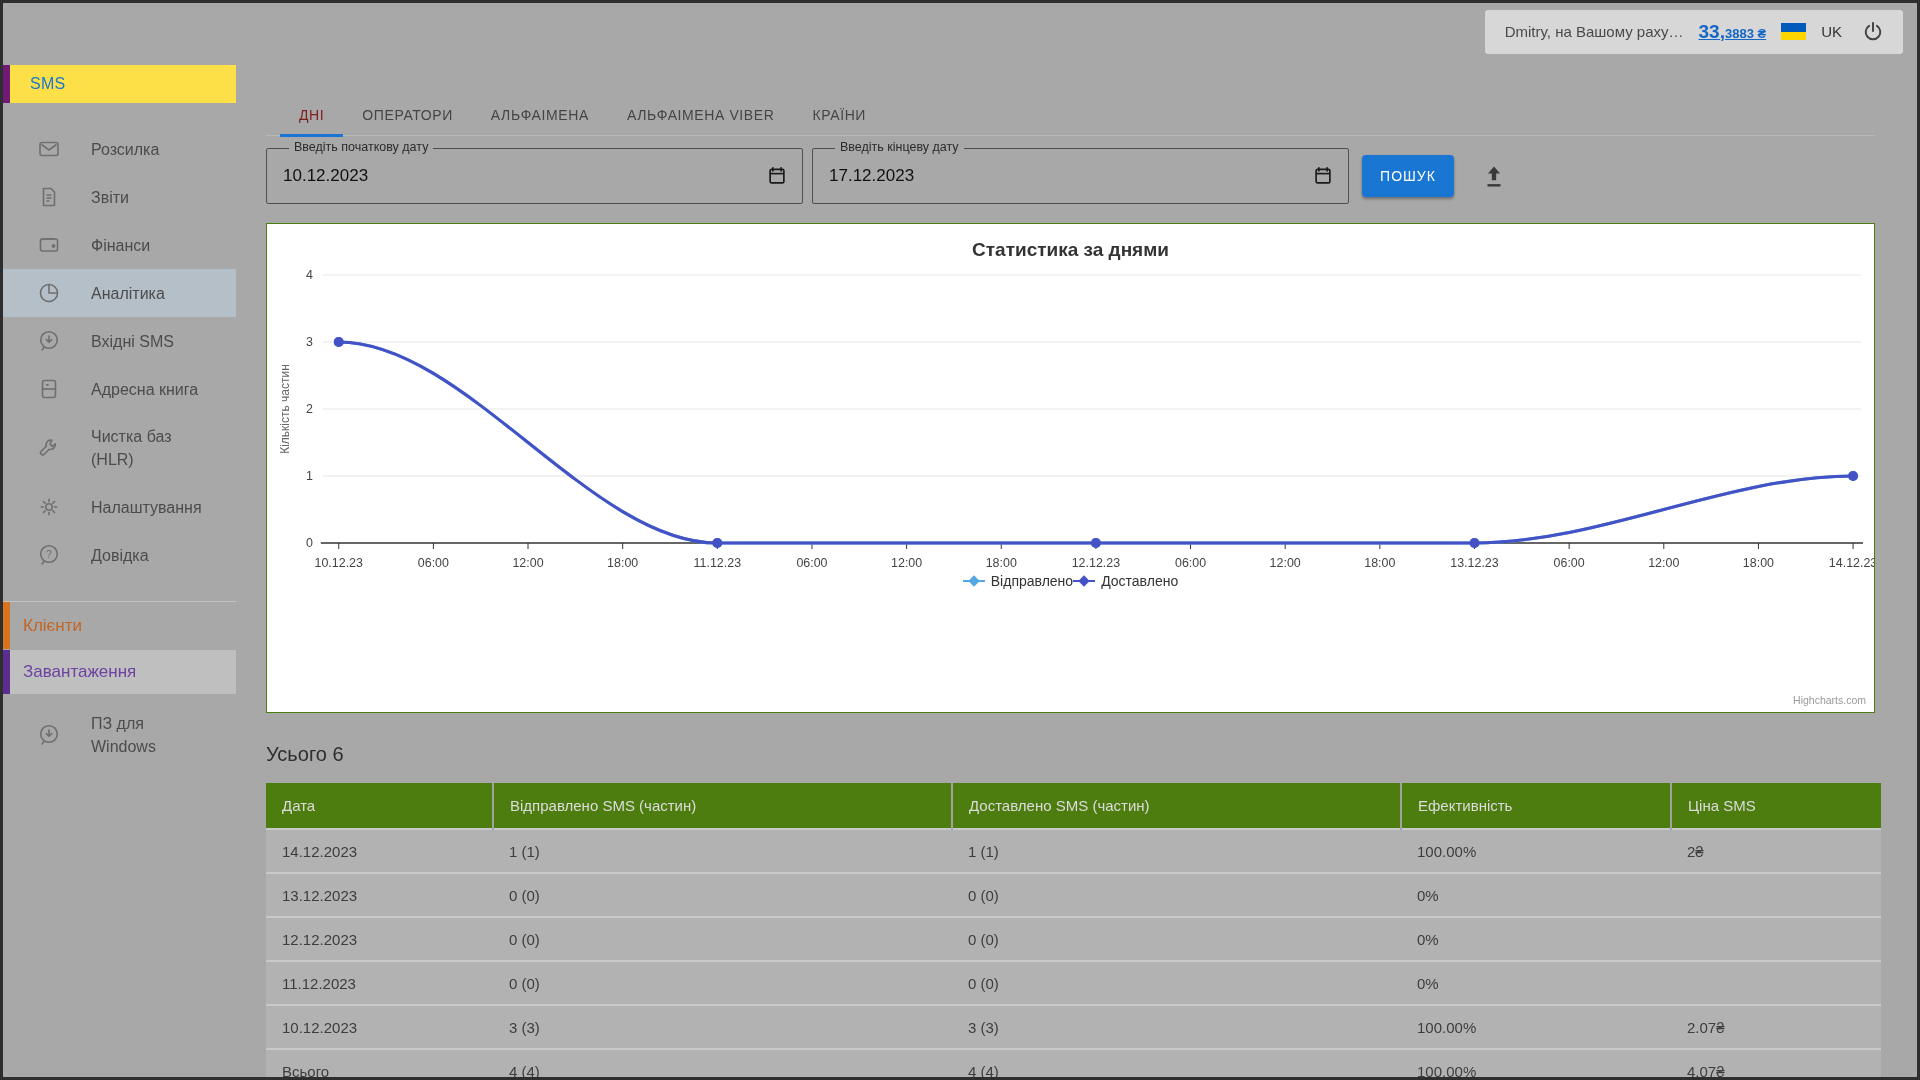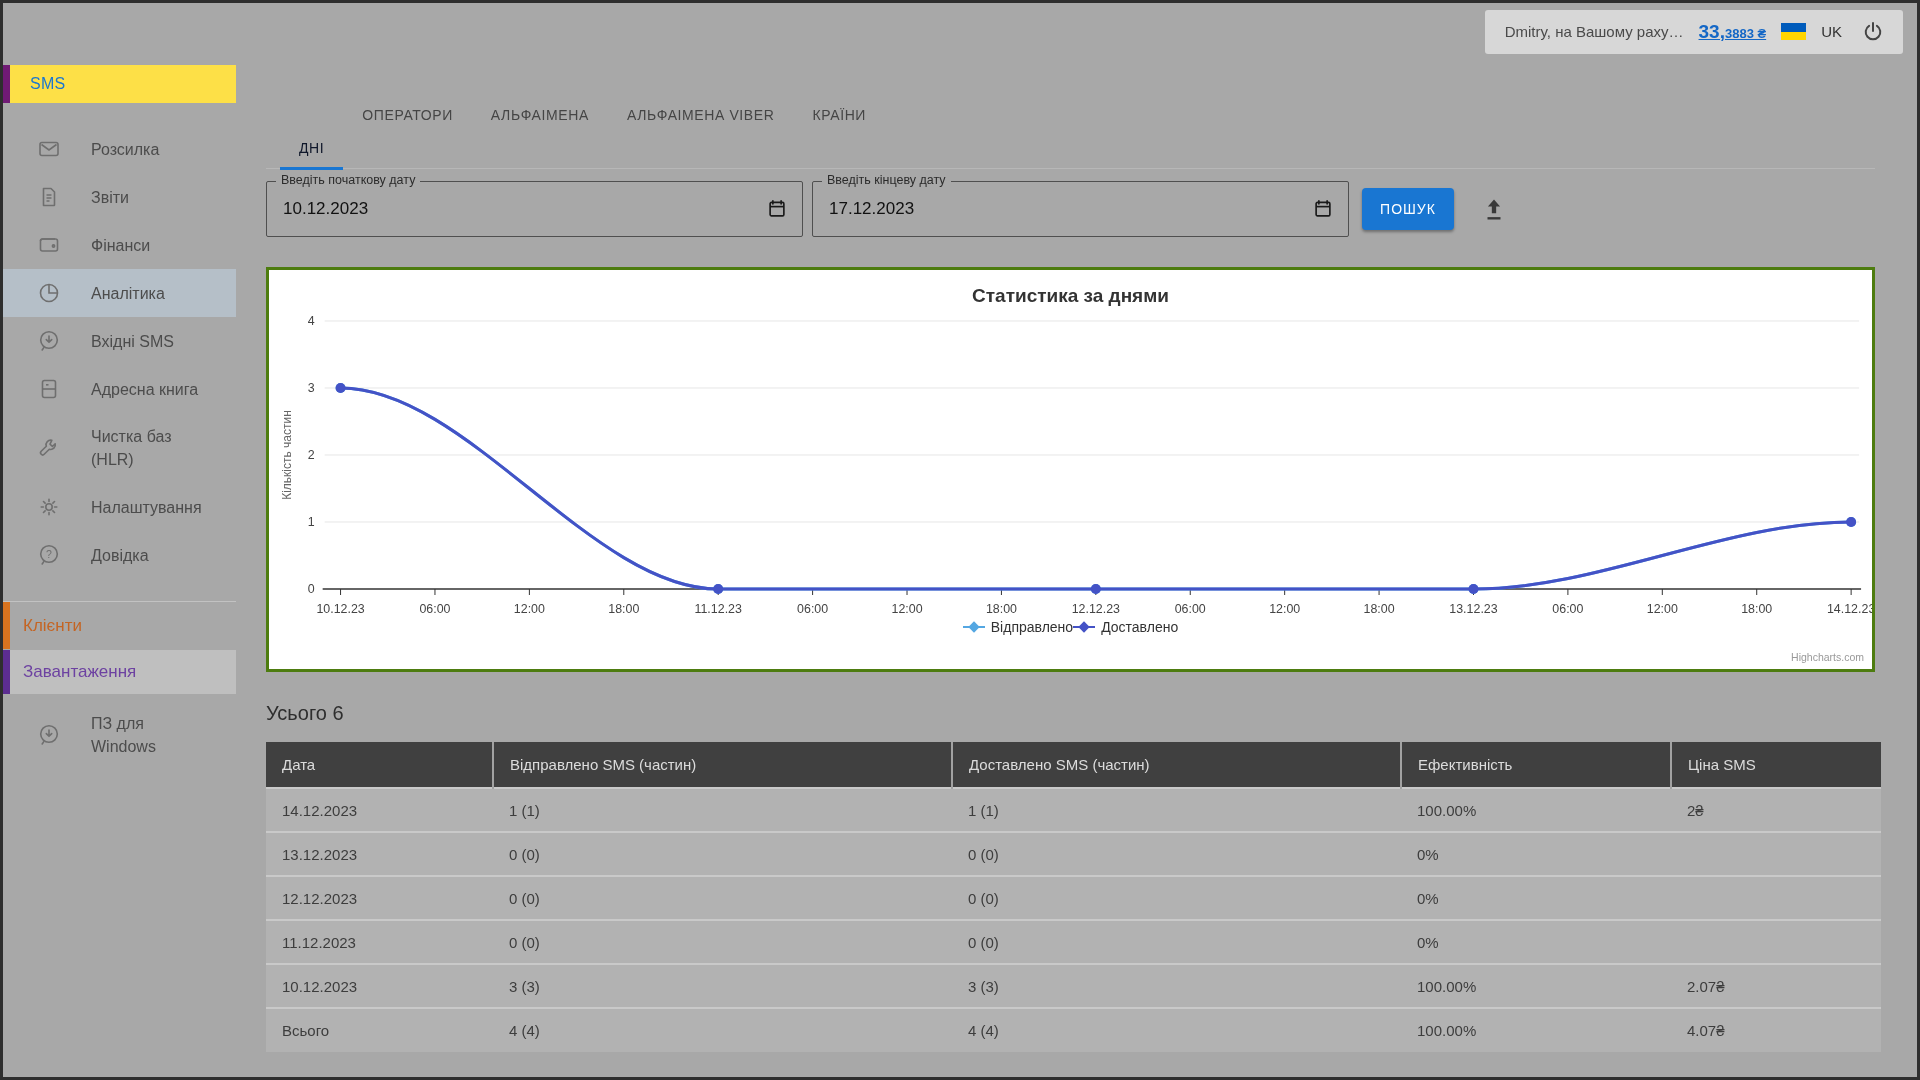--- a/index.html
+++ b/index.html
@@ -40,47 +40,47 @@
   .client-bar{height:47px;border-left:7px solid #d8731f;display:flex;align-items:center;
               padding-left:13px;color:#c46524;font-size:17px;cursor:pointer;}
   .down-bar{margin-top:1px;height:44px;background:#bfbfbf;border-left:7px solid #5c2d91;
             display:flex;align-items:center;padding-left:13px;color:#6d42a1;font-size:17px;cursor:pointer;}
   .nav2{padding-top:6px;}
 
   
   .tabs{display:flex;border-bottom:1px solid #b7b7b7;padding-left:14px;}
   .tab{padding:6px 19px 11px;font-size:14px;letter-spacing:.6px;color:#454545;cursor:pointer;
        border-bottom:3px solid transparent;margin-bottom:-2px;white-space:nowrap;}
-  .tab.active{color:#0f172a;border-bottom-color:#1976d2;margin-top:33px;}
+  .tab.active{color:#7f1d1d;border-bottom-color:#1976d2;}
 
   
   .filters{display:flex;align-items:center;margin-top:12px;}
   .field{position:relative;width:537px;height:56px;border:1px solid #4f4f4f;border-radius:2px;
          display:flex;align-items:center;padding:0 14px 0 16px;cursor:text;}
   .field + .field{margin-left:9px;gap:40px;}
-  .flabel{position:absolute;top:-9px;left:9px;background:#a8a8a8;padding:0 5px;font-size:12.5px;color:#2b2b2b;}
+  .flabel{position:absolute;top:-9px;left:22px;background:#a8a8a8;padding:0 5px;font-size:12.5px;color:#2b2b2b;}
   .fvalue{flex:1;font-size:17px;color:#111;}
   .cal{color:#1a1a1a;display:flex;align-items:center;cursor:pointer;}
   .search-btn{margin-left:13px;width:92px;height:42px;background:#1976d2;color:#fff;font-size:14px;
               letter-spacing:1px;border:none;border-radius:4px;box-shadow:0 2px 3px rgba(0,0,0,.35);
               cursor:pointer;font-family:inherit;}
   .upload{margin-left:27px;color:#393939;cursor:pointer;display:flex;align-items:center;}
 
   
-  .chart-card{margin-top:30px;background:#fff;border:3px solid #4d7c0f;height:405px;position:relative;}
+  .chart-card{margin-top:19px;background:#fff;border:1px solid #4d7c0f;height:490px;position:relative;}
   .chart-title{text-align:center;padding-top:15px;font-size:19px;font-weight:bold;color:#333;}
   #plot{display:block;width:100%;height:310px;margin-top:2px;}
   .legend{display:flex;justify-content:center;align-items:center;margin-top:0;}
   .legend-item{display:flex;align-items:center;gap:6px;font-size:14px;color:#333;cursor:pointer;}
   .credit{position:absolute;right:8px;bottom:6px;font-size:10.5px;color:#999;cursor:pointer;}
 
   
   .total-label{margin-top:30px;font-size:20px;color:#2e2e2e;}
   .stats-table{margin-top:17px;width:100%;border-collapse:collapse;font-size:15px;table-layout:fixed;}
-  .stats-table th{background:#404040;color:#dcdcdc;text-align:left;font-weight:normal;height:46px;
+  .stats-table th{background:#4d7c0f;color:#dcdcdc;text-align:left;font-weight:normal;height:46px;
                   padding:0 16px;border-right:2px solid #a2a2a2;overflow:hidden;white-space:nowrap;}
   .stats-table th:last-child{border-right:none;}
   .stats-table td{background:#b2b2b2;color:#3d3d3d;height:44px;padding:0 16px;
                   border-top:2px solid #c9c9c9;overflow:hidden;white-space:nowrap;}
 </style>
 </head>
 <body>
 
 <div class="app">
 

